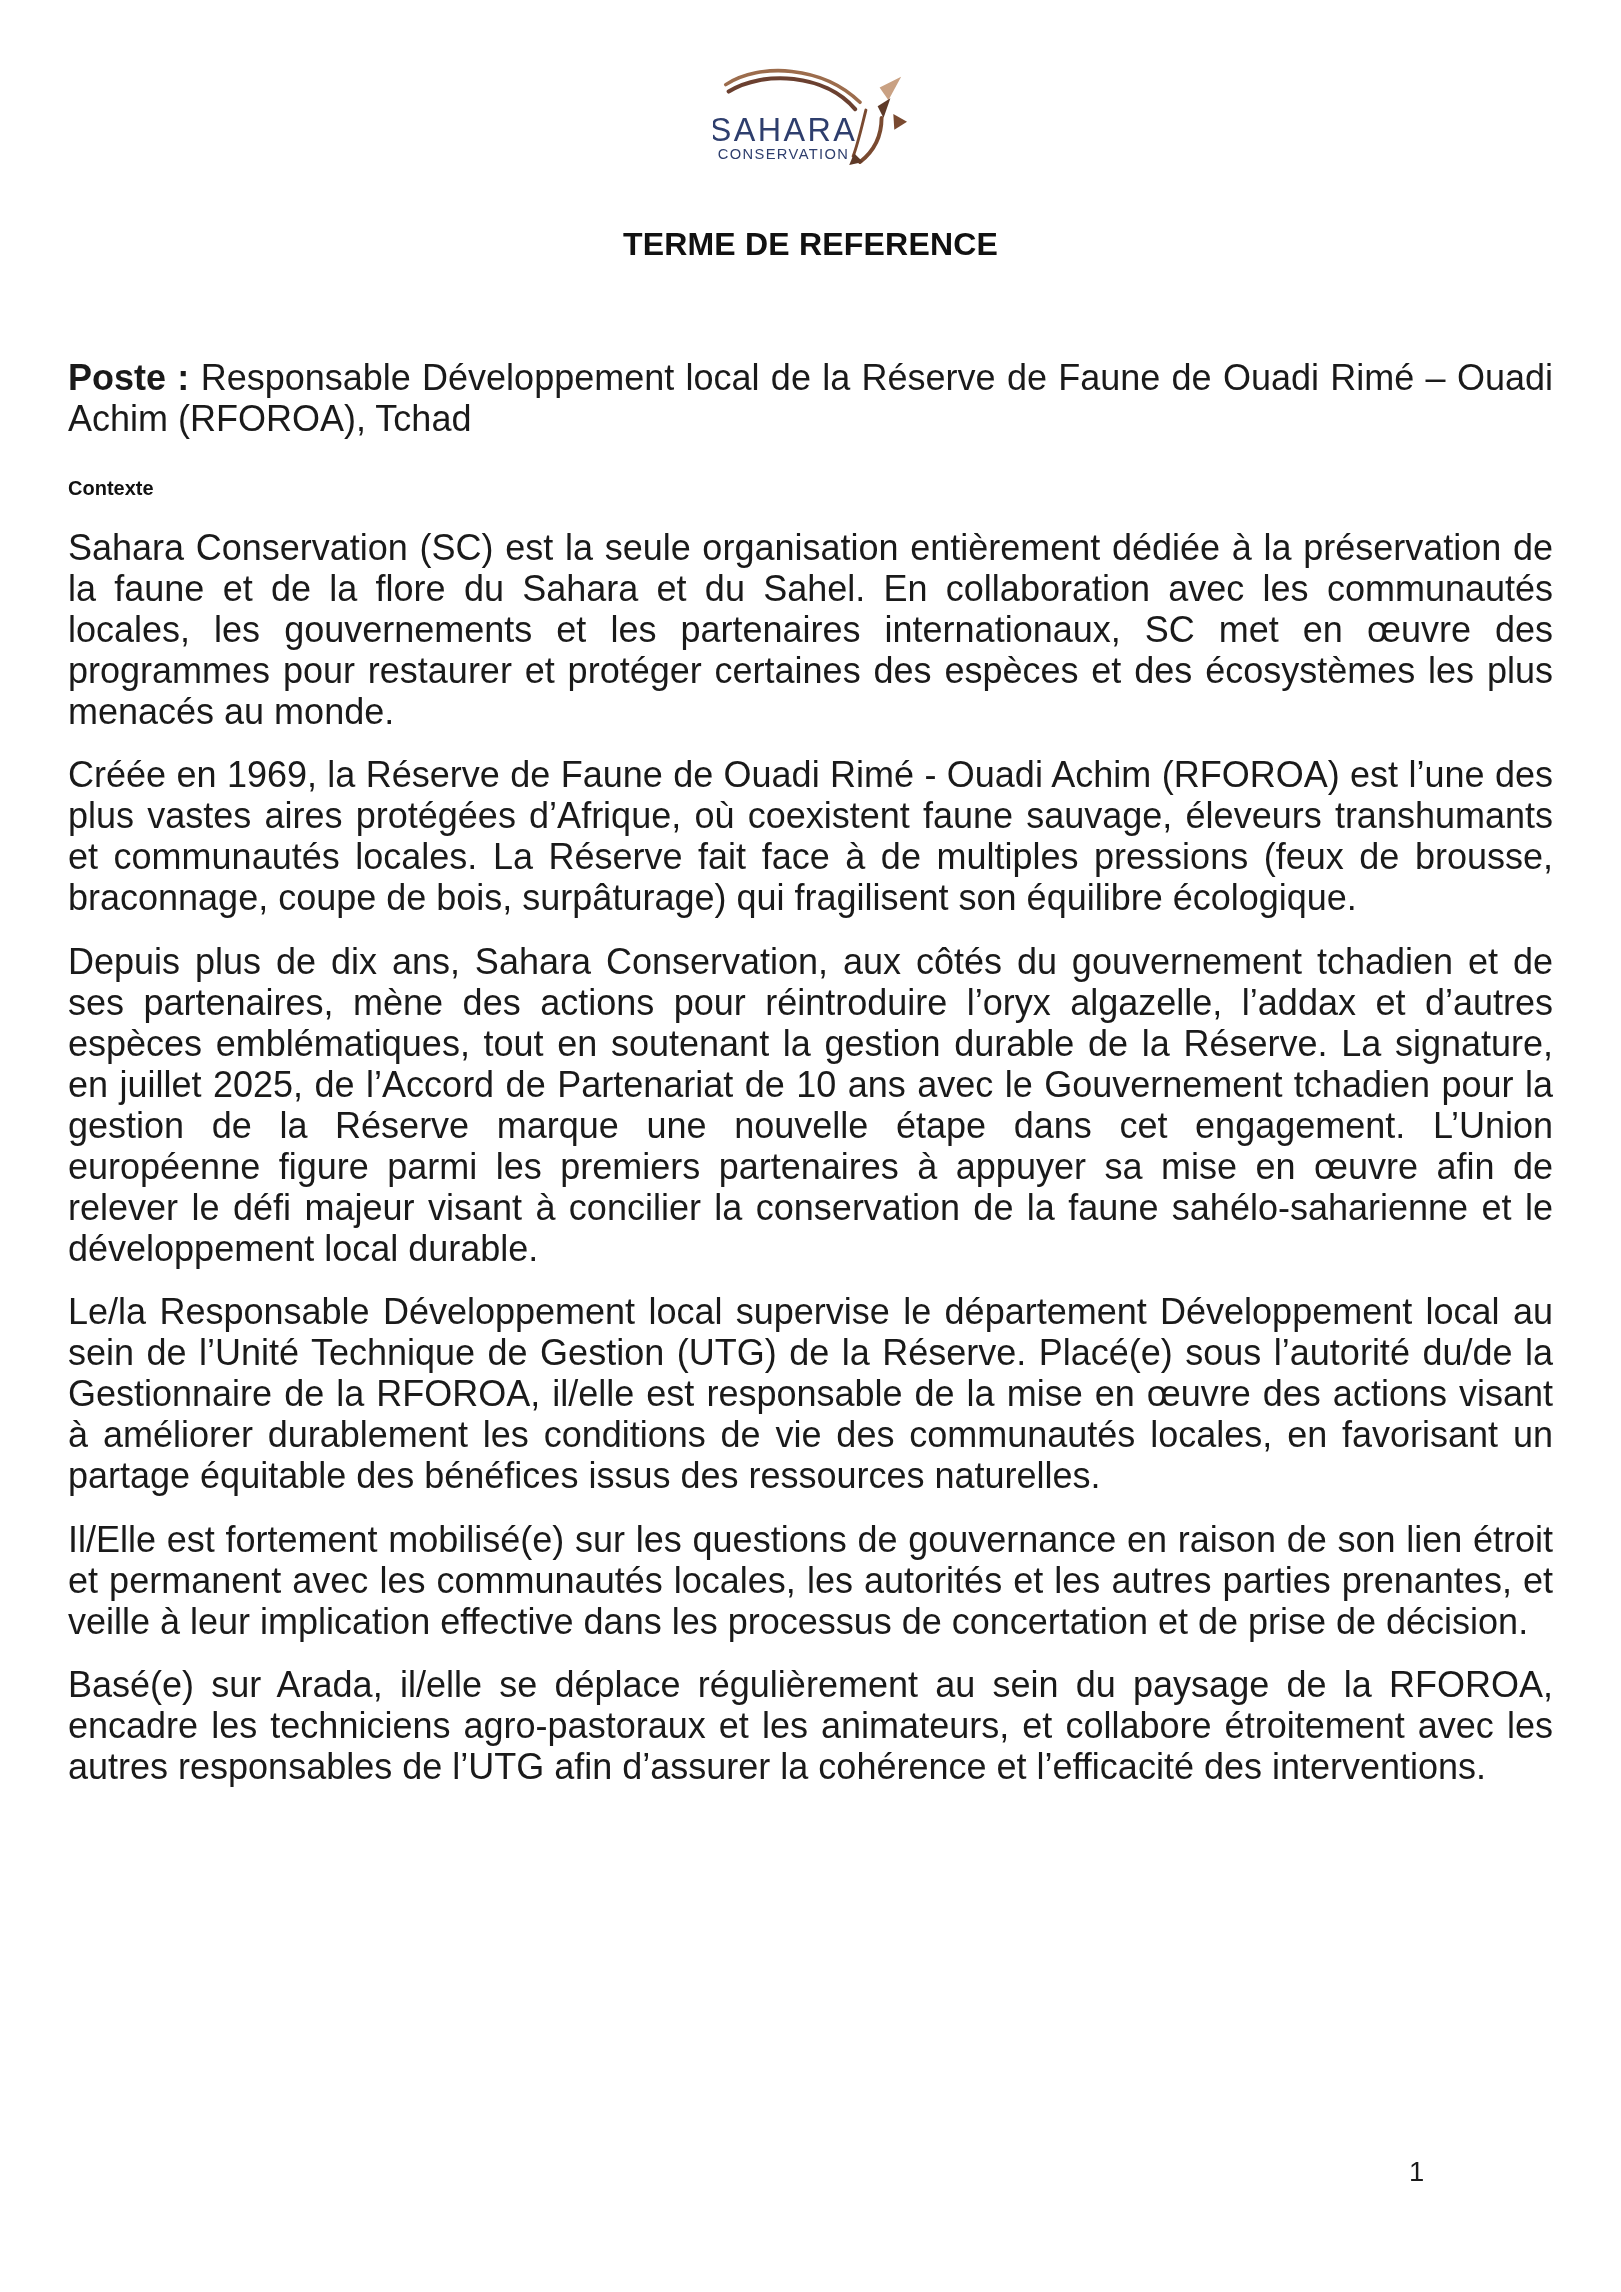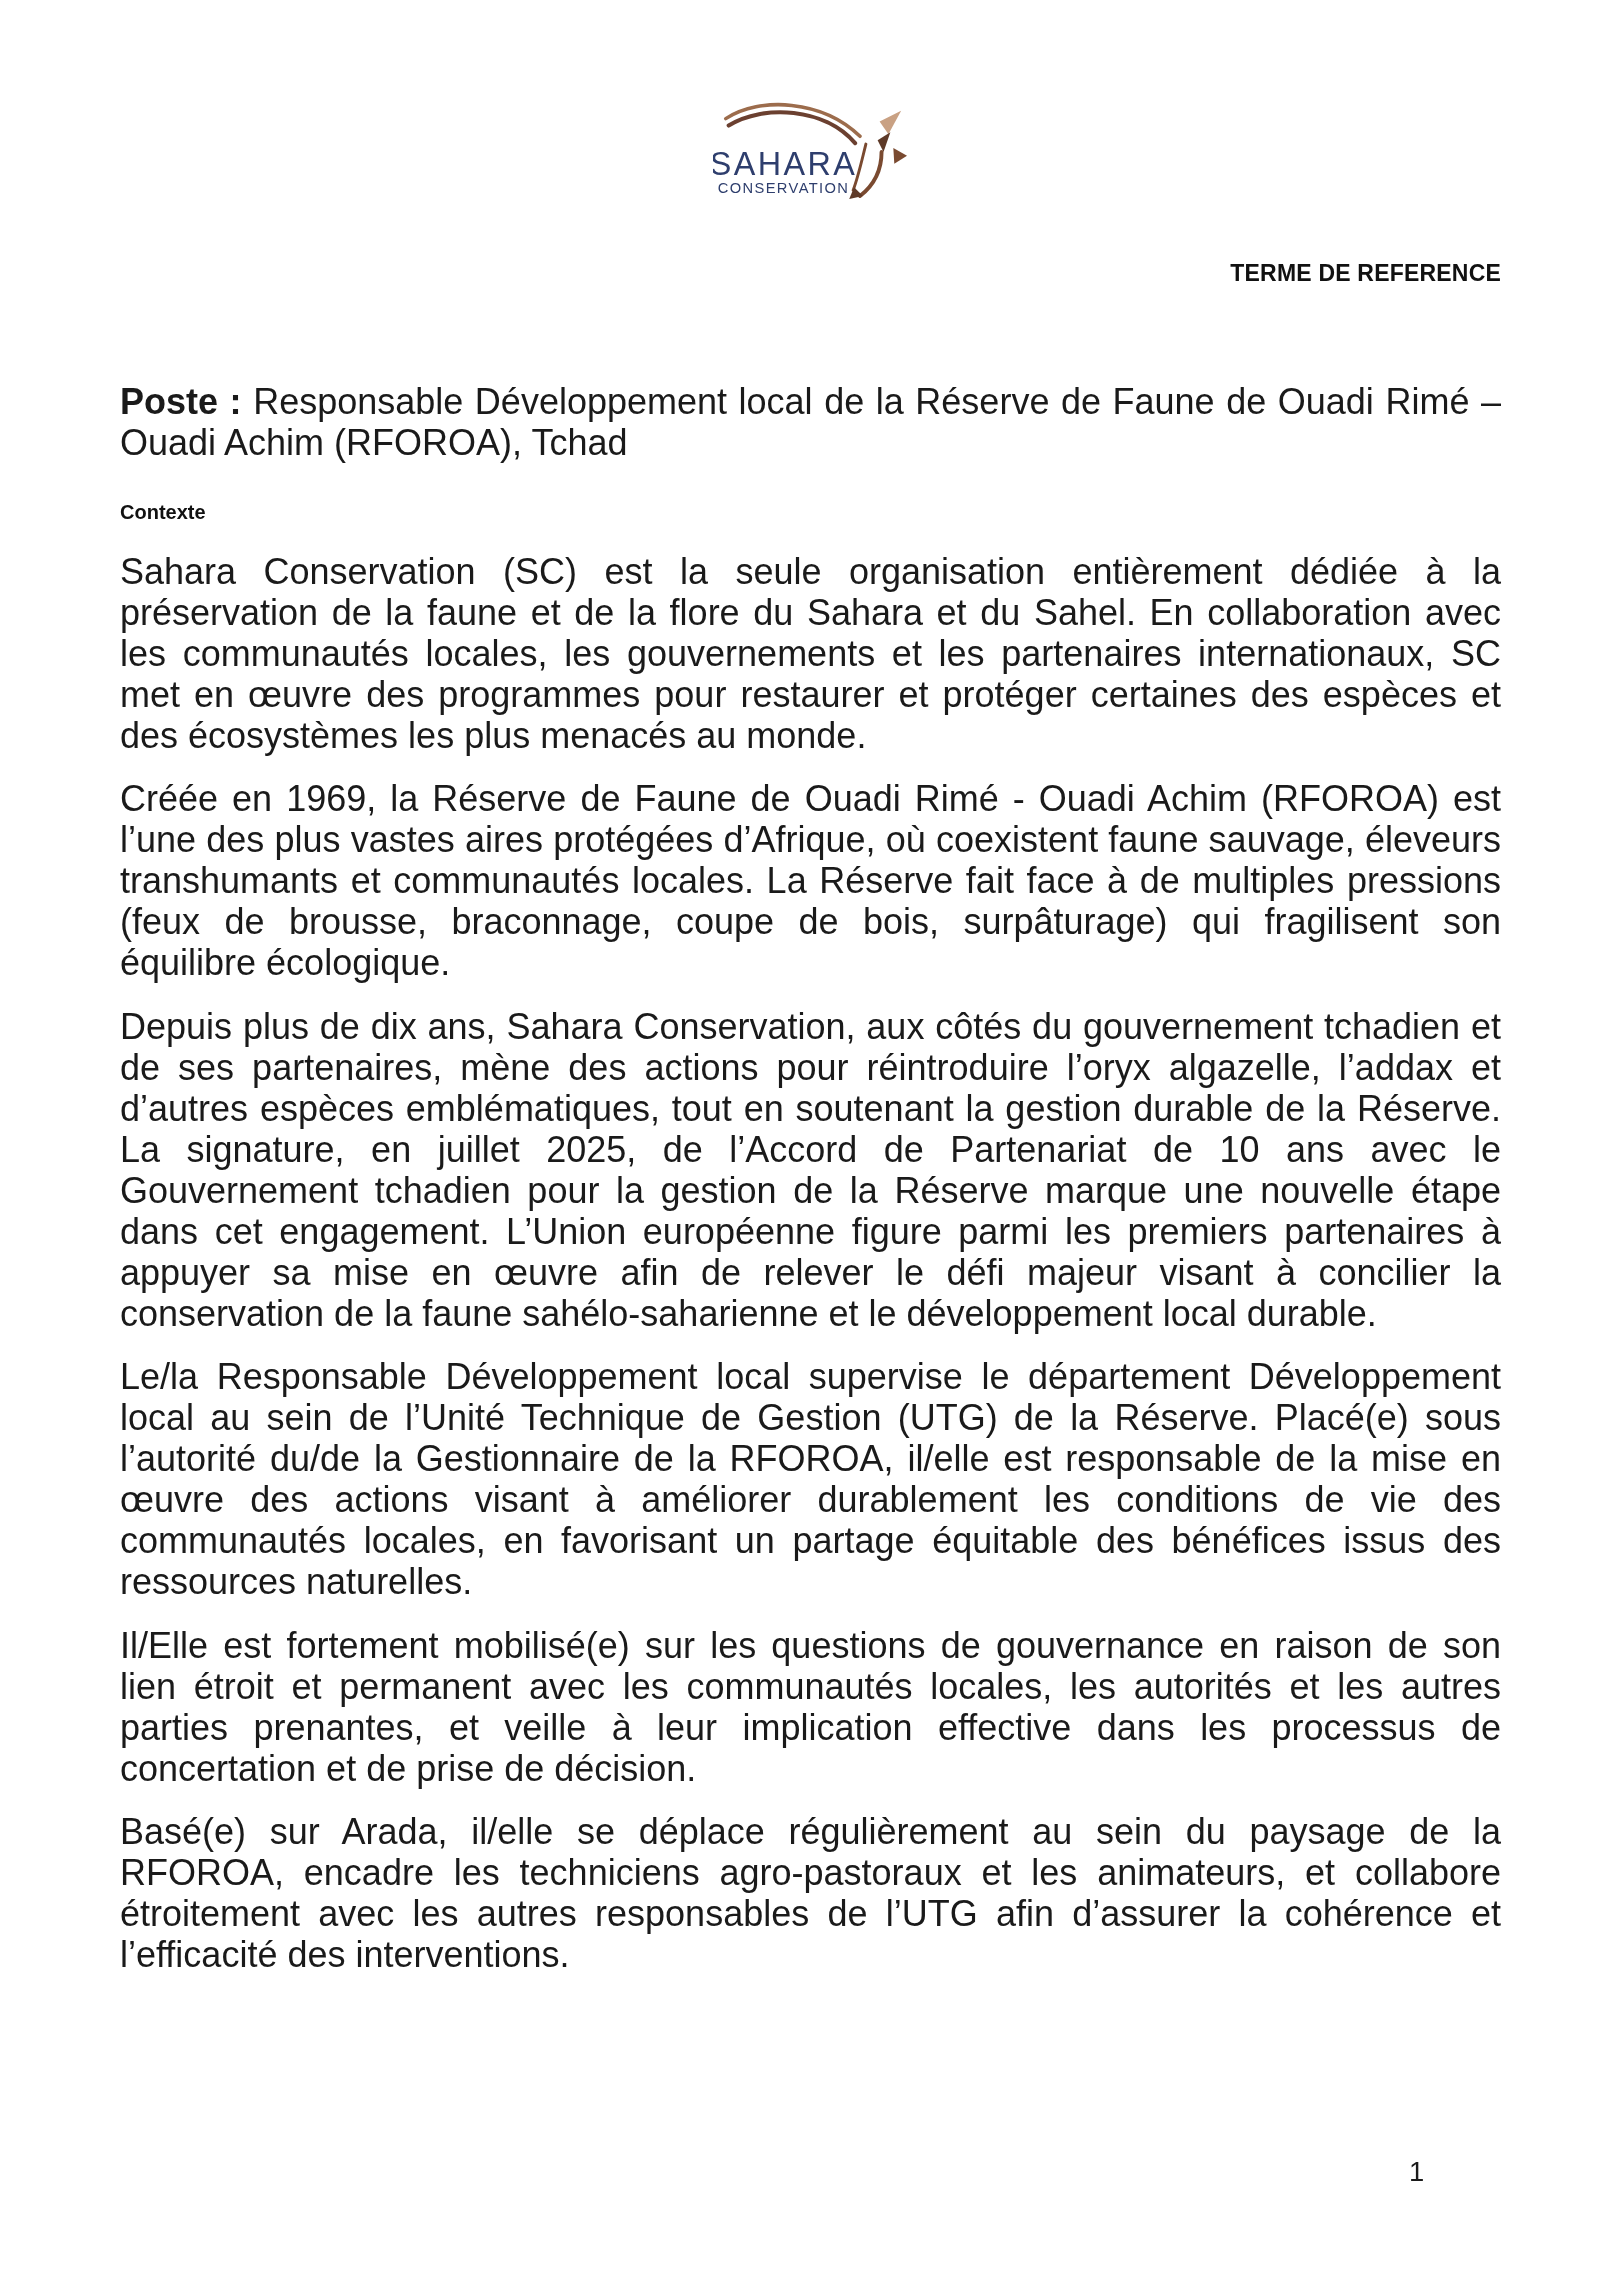--- a/index.html
+++ b/index.html
@@ -4,27 +4,27 @@
 <style>
   html, body { margin: 0; padding: 0; background: #ffffff; }
   body {
     width: 1621px; height: 2293px;
     font-family: "Liberation Sans", sans-serif;
     color: #1a1a1a;
     position: relative;
     overflow: hidden;
   }
   .page { position: relative; width: 1621px; height: 2293px; background: #fff; }
-  .content { margin: 0 120px; padding-top: 95px; }
+  .content { margin: 0 68px; padding-top: 61px; }
   .logo-wrap { height: 110px; text-align: center; }
   .logo-wrap svg { width: 196px; height: 108px; display: inline-block; }
   .doc-title {
     margin: 55px 0 94px 0;
-    text-align: right;
-    font-size: 23px; font-weight: 700; color: #111;
+    text-align: center;
+    font-size: 32px; font-weight: 700; color: #111;
     letter-spacing: 0.2px;
   }
   p.body-par {
     font-size: 36px;
     line-height: 41px;
     text-align: justify;
     margin: 0 0 22.5px 0;
   }
   p.body-par .label { font-weight: 700; }
   h2.sec-heading {

